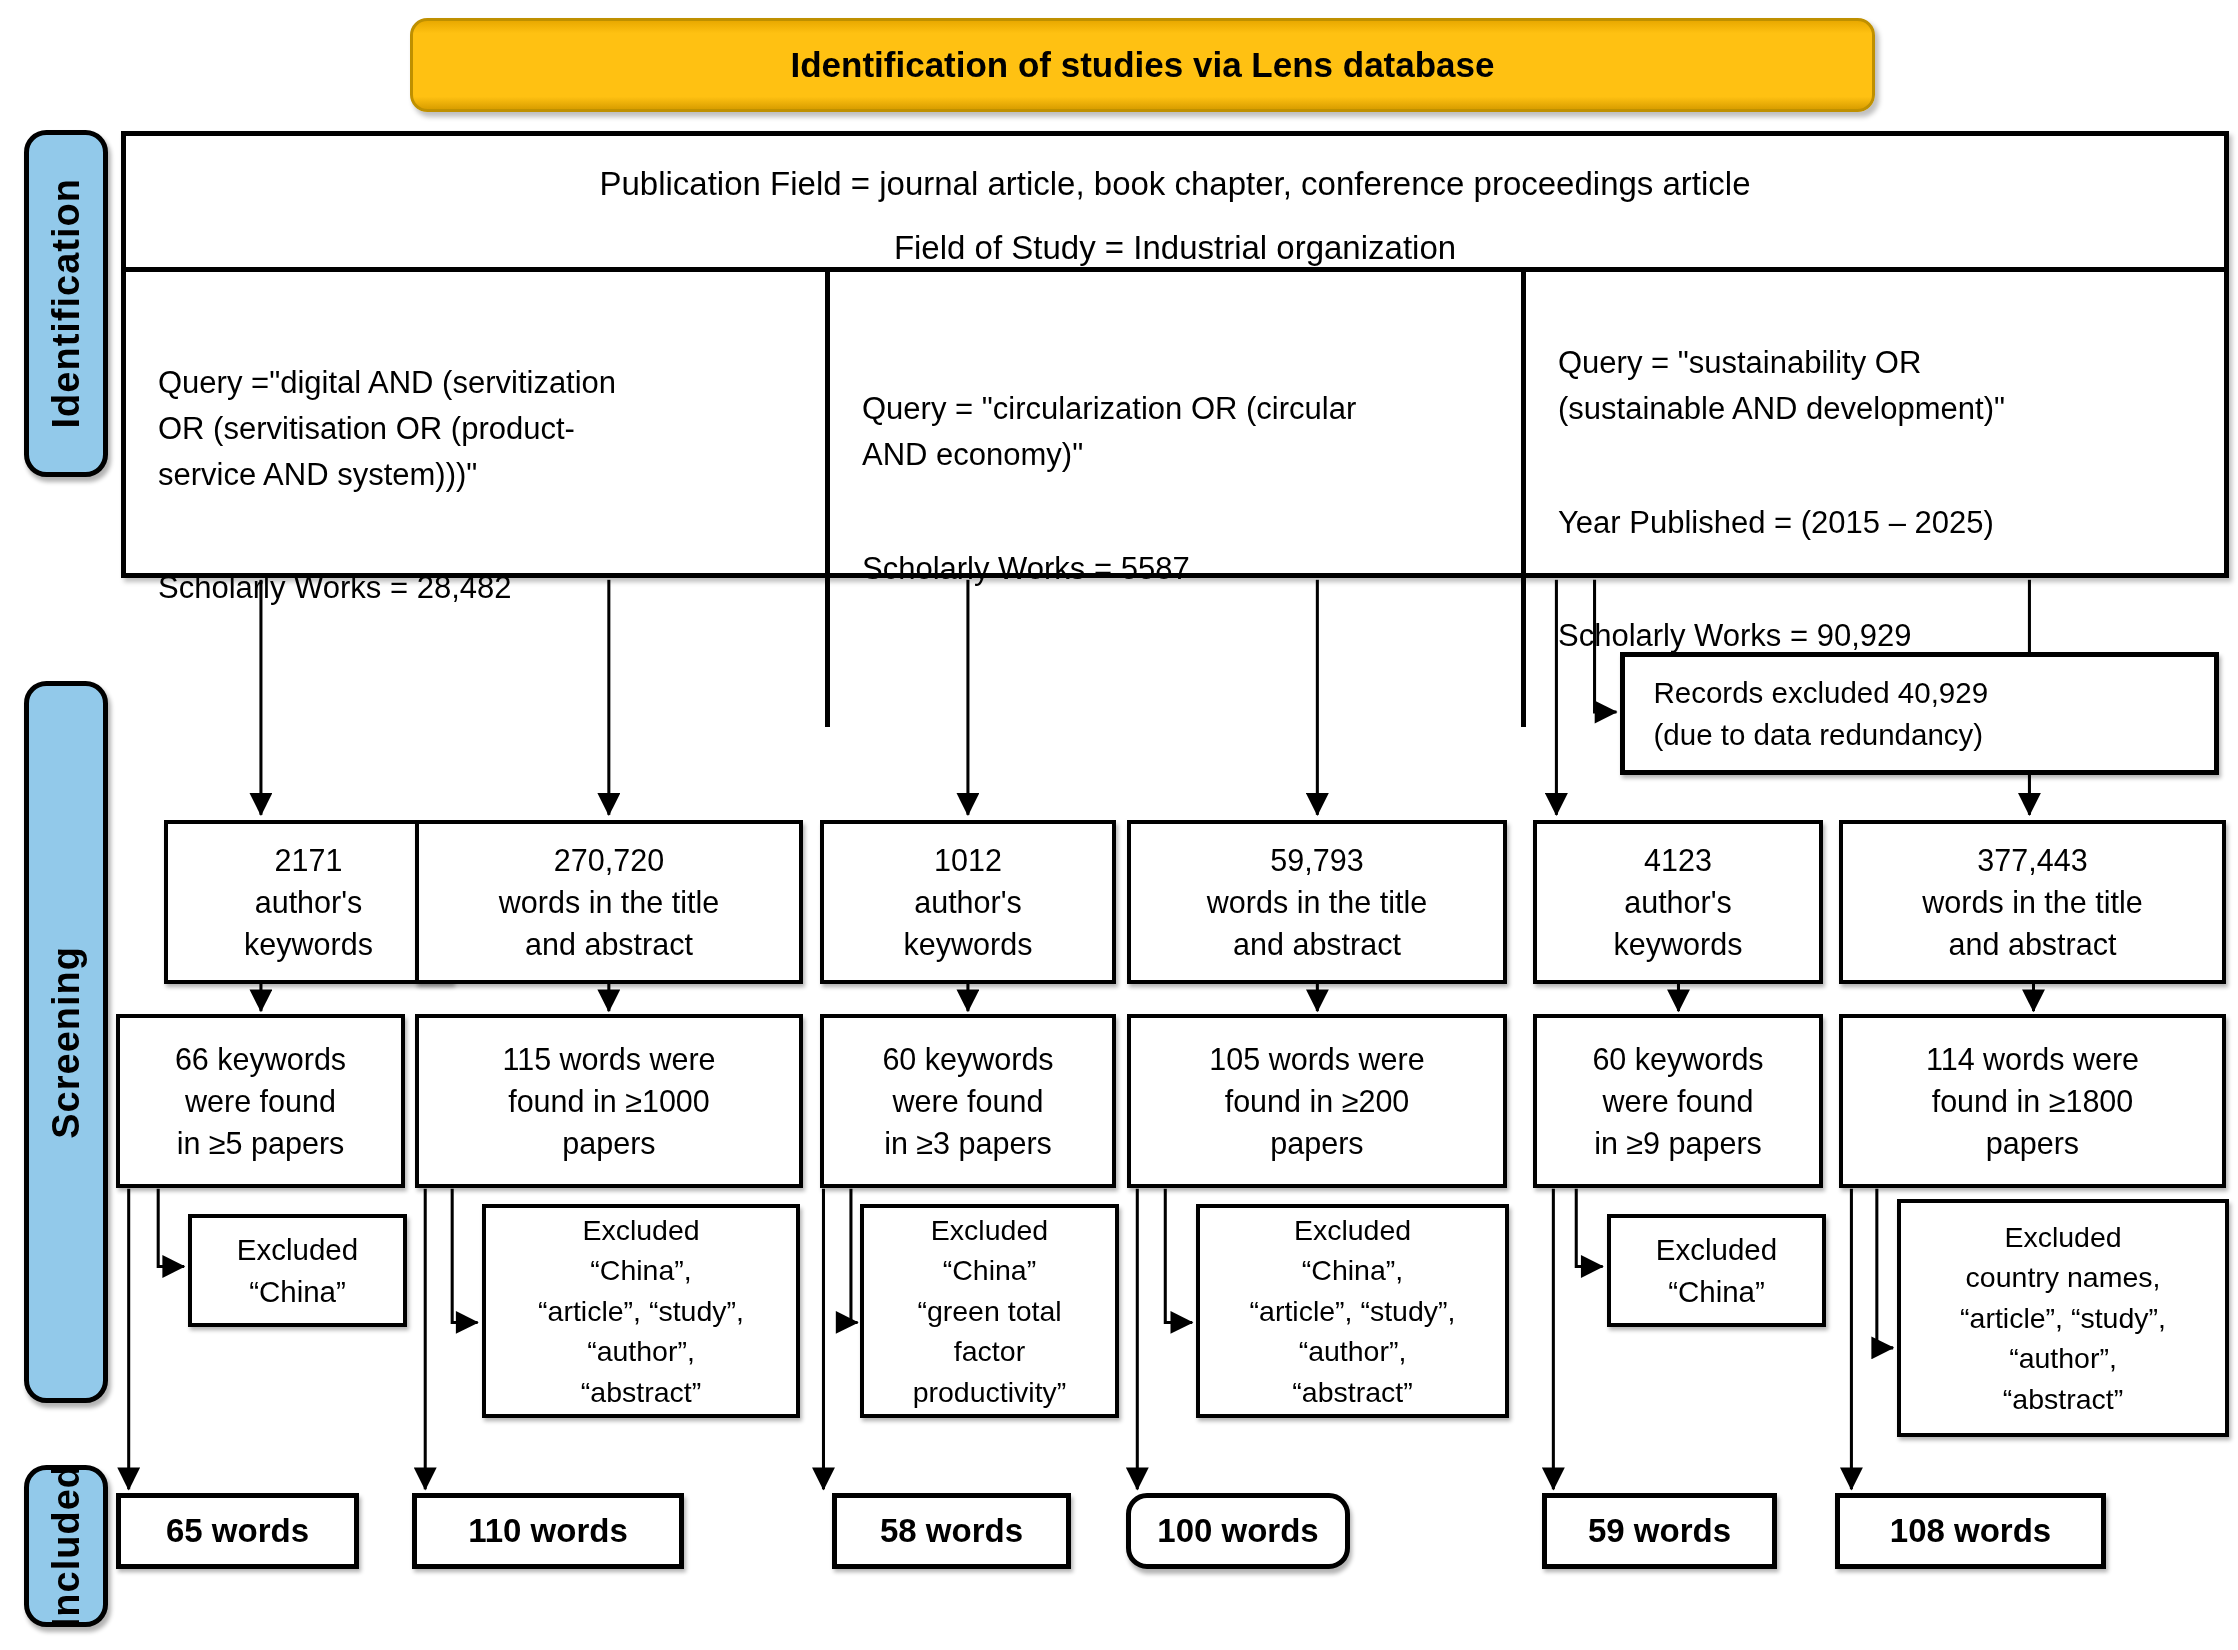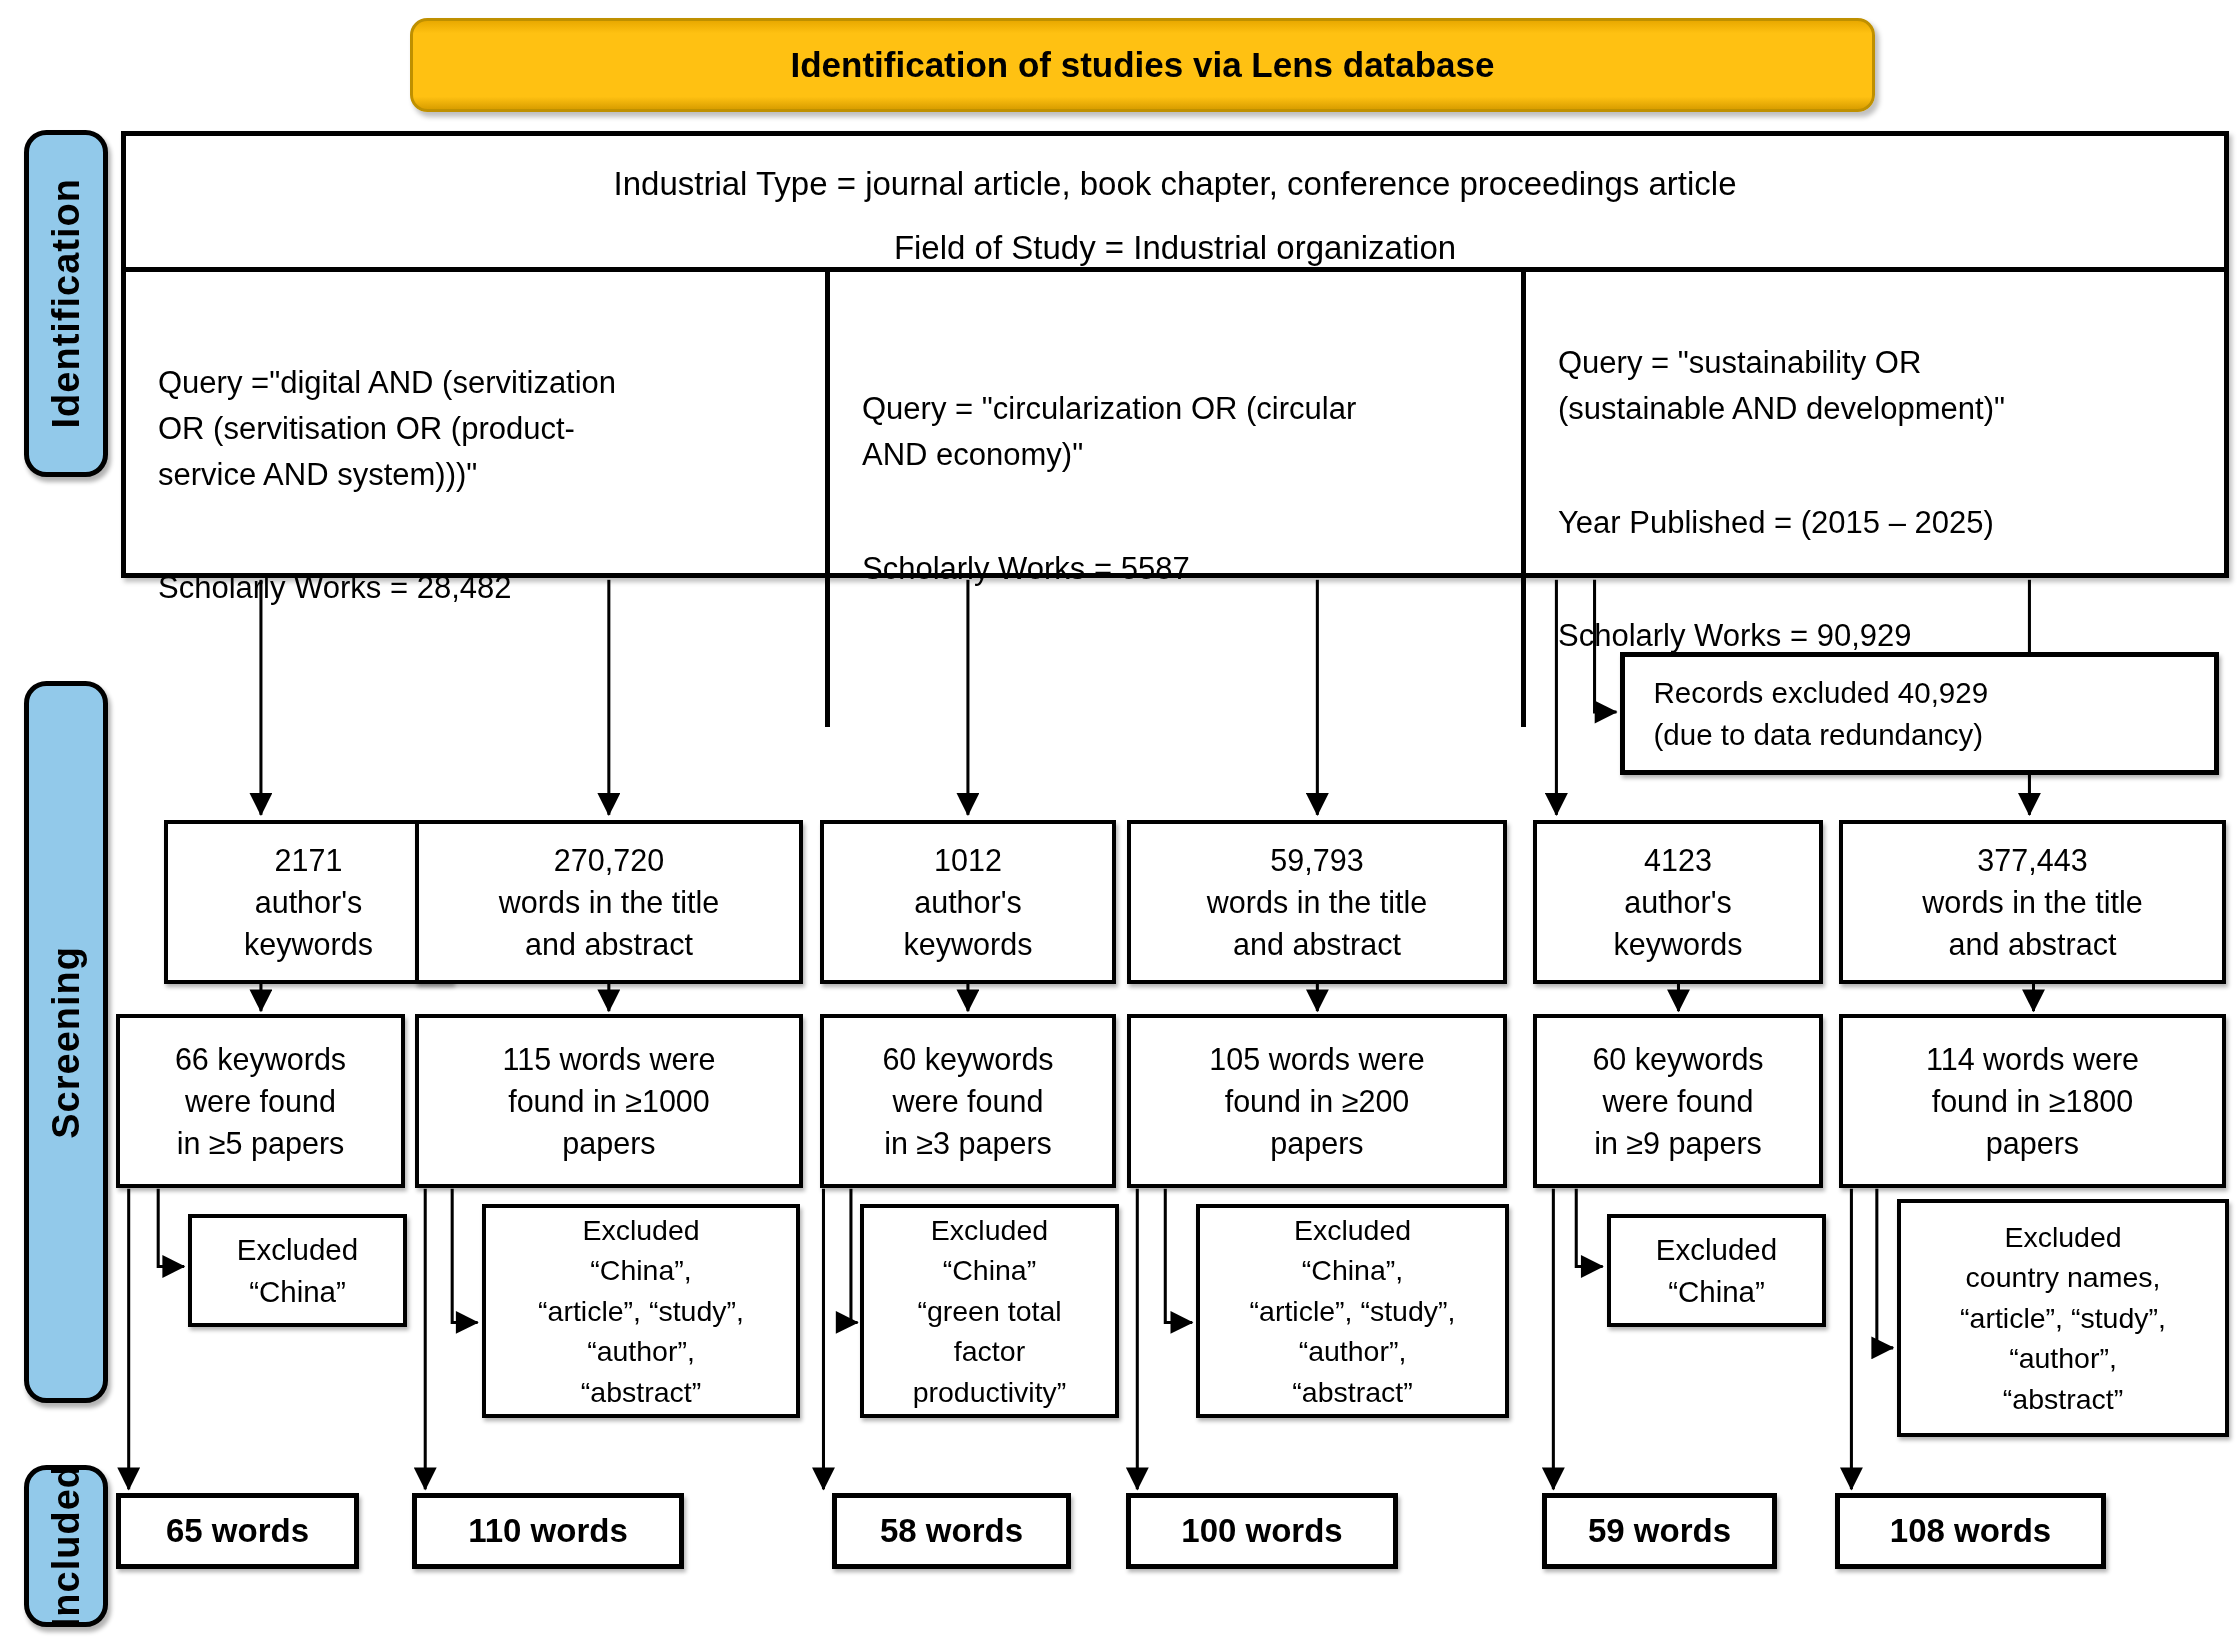--- a/index.html
+++ b/index.html
@@ -95,21 +95,21 @@
   </div>
   <div class="stage stage-sc">
     <span>Screening</span>
   </div>
   <div class="stage stage-in">
     <span>Included</span>
   </div>
 
   <div class="idbox">
     <div class="idhead">
-      <p>Industrial Type = journal article, book chapter, conference proceedings article</p>
+      <p>Publication Field = journal article, book chapter, conference proceedings article</p>
       <p>Field of Study = Industrial organization</p>
     </div>
     <div class="idcells">
       <div class="cell c1">
         <p>Query ="digital AND (servitization
 OR (servitisation OR (product-
 service AND system)))"</p>
         <p>Scholarly Works = 28,482</p>
       </div>
       <div class="cell c2">
@@ -196,21 +196,21 @@
 
   <div class="box incl" style="left:116px;top:1493px;width:243px;height:76px;">
       <span>65 words</span>
     </div>
   <div class="box incl" style="left:412px;top:1493px;width:272px;height:76px;">
       <span>110 words</span>
     </div>
   <div class="box incl" style="left:832px;top:1493px;width:239px;height:76px;">
       <span>58 words</span>
     </div>
-  <div class="box incl" style="left:1126px;top:1493px;width:272px;height:76px;">
+  <div class="box incl" style="left:1126px;top:1493px;width:224px;height:76px;border-radius:21px;">
       <span>100 words</span>
     </div>
   <div class="box incl" style="left:1542px;top:1493px;width:235px;height:76px;">
       <span>59 words</span>
     </div>
   <div class="box incl" style="left:1835px;top:1493px;width:271px;height:76px;">
       <span>108 words</span>
     </div>
 
 </div>

